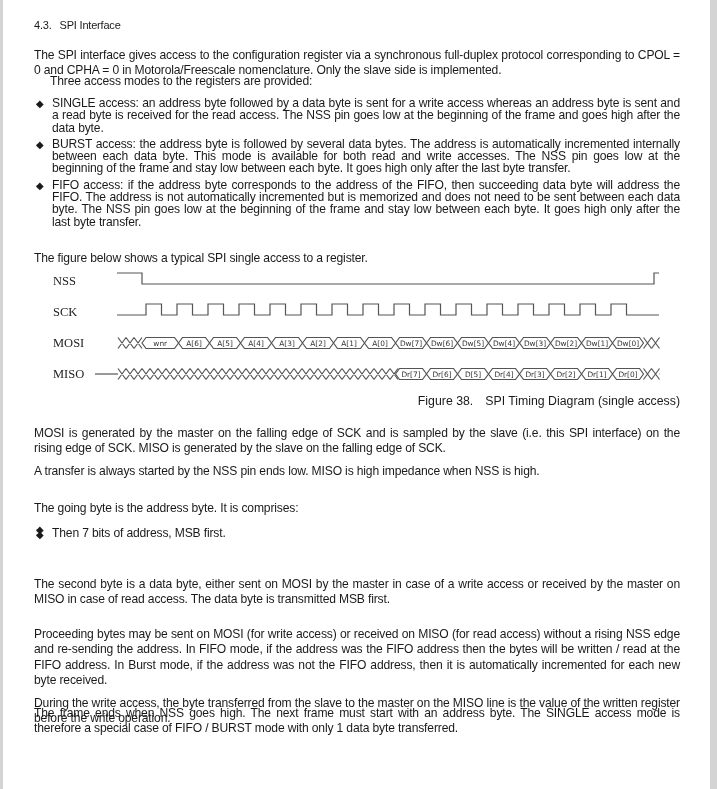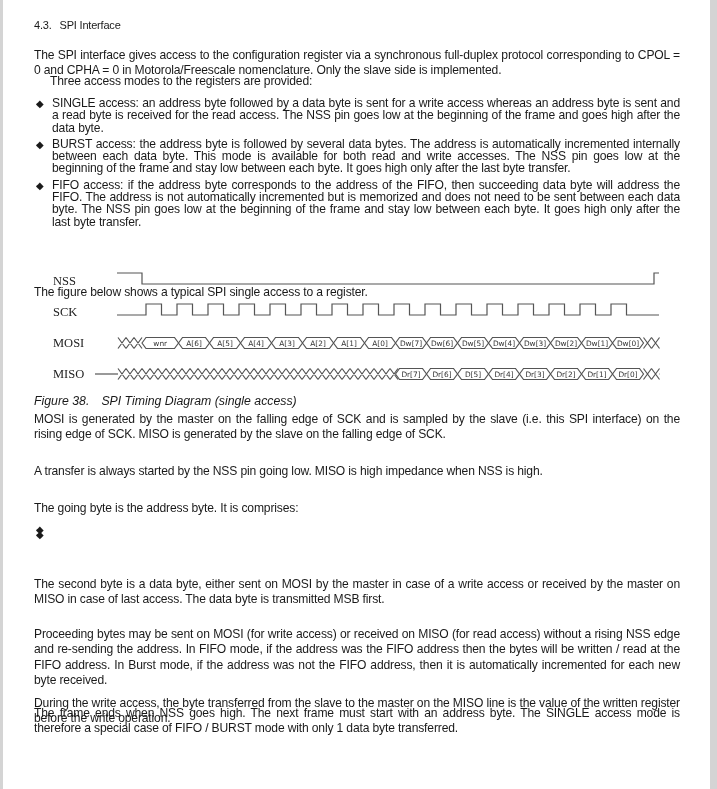--- a/index.html
+++ b/index.html
@@ -23,22 +23,22 @@
     text-align: justify; letter-spacing: -0.15px;
   }
   .blk { position: absolute; left: 0; width: 646px; }
   ul.bullets { list-style: none; padding: 0; margin: 0; }
   ul.bullets li { position: relative; padding-left: 18px; line-height: 12.3px; margin-bottom: 0; }
   ul.bullets li .bullet {
     position: absolute; left: 2px; top: 1px; font-size: 10px;
   }
   ul.bullets.tall li { line-height: 15.4px; }
   .caption {
-    position: absolute; left: 0; width: 646px; text-align: left;
-    font-style: italic; font-size: 12.3px; top: 394px;
+    position: absolute; left: 0; width: 646px; text-align: right;
+    font-size: 12.3px; top: 394px;
   }
   .caption .fig { margin-right: 12px; }
   svg.timing { position: absolute; left: 0; top: 265px; }
   .siglabel { font-family: "Liberation Serif", serif; font-size: 12.5px; fill: #222; }
   .cell { font-family: "DejaVu Sans", sans-serif; font-size: 7.4px; fill: #333; }
   .wave { fill: none; stroke: #555; stroke-width: 1.2; }
 </style>
 </head>
 <body>
 
@@ -62,21 +62,21 @@
     <li style="margin-bottom:4px;">
       <span class="bullet">◆</span>
       <span>BURST access: the address byte is followed by several data bytes. The address is automatically incremented internally between each data byte. This mode is available for both read and write accesses. The NSS pin goes low at the beginning of the frame and stay low between each byte. It goes high only after the last byte transfer.</span>
     </li>
     <li>
       <span class="bullet">◆</span>
       <span>FIFO access: if the address byte corresponds to the address of the FIFO, then succeeding data byte will address the FIFO. The address is not automatically incremented but is memorized and does not need to be sent between each data byte. The NSS pin goes low at the beginning of the frame and stay low between each byte. It goes high only after the last byte transfer.</span>
     </li>
   </ul>
 
-  <p class="blk" style="top:251px;margin-top:34px;">The figure below shows a typical SPI single access to a register.</p>
+  <p class="blk" style="top:251px;">The figure below shows a typical SPI single access to a register.</p>
 
   <svg class="timing" width="646" height="125" viewBox="0 0 646 125">
     <text class="siglabel" x="19" y="20">NSS</text>
     <text class="siglabel" x="19" y="51">SCK</text>
     <text class="siglabel" x="19" y="82">MOSI</text>
     <text class="siglabel" x="19" y="113">MISO</text>
     <g id="waves">
         <path class="wave" d="M83 8 H108 V19 H620 V8 H625"></path>
         <path class="wave" d="M83 50 H112 V39 H127.5 V50 H143 V39 H158.5 V50 H174 V39 H189.5 V50 H205 V39 H220.5 V50 H236 V39 H251.5 V50 H267 V39 H282.5 V50 H298 V39 H313.5 V50 H329 V39 H344.5 V50 H360 V39 H375.5 V50 H391 V39 H406.5 V50 H422 V39 H437.5 V50 H453 V39 H468.5 V50 H484 V39 H499.5 V50 H515 V39 H530.5 V50 H546 V39 H561.5 V50 H577 V39 H592.5 V50 H625"></path>
         <path class="wave" d="M84 72.5 L92 83.5 M84 83.5 L92 72.5 M92 72.5 L100 83.5 M92 83.5 L100 72.5 M100 72.5 L108 83.5 M100 83.5 L108 72.5 "></path>
@@ -133,30 +133,31 @@
         <text class="cell" x="594" y="111.6" text-anchor="middle">Dr[0]</text>
         <path class="wave" d="M609.5 103.5 L617.5 114.5 M609.5 114.5 L617.5 103.5 M617.5 103.5 L625.5 114.5 M617.5 114.5 L625.5 103.5 "></path>
         <path class="wave" d="M625.5 109 H625"></path>
       </g>
   </svg>
 
   <div class="caption">
     <span class="fig">Figure 38.</span><span>SPI Timing Diagram (single access)</span>
   </div>
 
-  <p class="blk" style="top:412px;">MOSI is generated by the master on the falling edge of SCK and is sampled by the slave (i.e. this SPI interface) on the rising edge of SCK. MISO is generated by the slave on the falling edge of SCK.</p>
-  <p class="blk" style="top:464px;">A transfer is always started by the NSS pin going low. MISO is high impedance when NSS is high.</p>
+  <p class="blk" style="top:426px;">MOSI is generated by the master on the falling edge of SCK and is sampled by the slave (i.e. this SPI interface) on the rising edge of SCK. MISO is generated by the slave on the falling edge of SCK.</p>
+  <p class="blk" style="top:464px;">A transfer is always started by the NSS pin ends low. MISO is high impedance when NSS is high.</p>
   <p class="blk" style="top:501px;">The going byte is the address byte. It is comprises:</p>
 
   <ul class="bullets tall blk" style="top:521px;">
     <li style="margin-bottom:5px;">
       <span class="bullet">◆</span>
     </li>
     <li>
       <span class="bullet">◆</span>
+      <span>Then 7 bits of address, MSB first.</span>
     </li>
   </ul>
 
-  <p class="blk" style="top:577px;">The second byte is a data byte, either sent on MOSI by the master in case of a write access or received by the master on MISO in case of last access. The data byte is transmitted MSB first.</p>
+  <p class="blk" style="top:577px;">The second byte is a data byte, either sent on MOSI by the master in case of a write access or received by the master on MISO in case of read access. The data byte is transmitted MSB first.</p>
   <p class="blk" style="top:627px;">Proceeding bytes may be sent on MOSI (for write access) or received on MISO (for read access) without a rising NSS edge and re-sending the address. In FIFO mode, if the address was the FIFO address then the bytes will be written / read at the FIFO address. In Burst mode, if the address was not the FIFO address, then it is automatically incremented for each new byte received.</p>
   <p class="blk" style="top:706px;">The frame ends when NSS goes high. The next frame must start with an address byte. The SINGLE access mode is therefore a special case of FIFO / BURST mode with only 1 data byte transferred.</p>
   <p class="blk" style="top:696px;">During the write access, the byte transferred from the slave to the master on the MISO line is the value of the written register before the write operation.</p>
 </div>
 
 </body></html>

